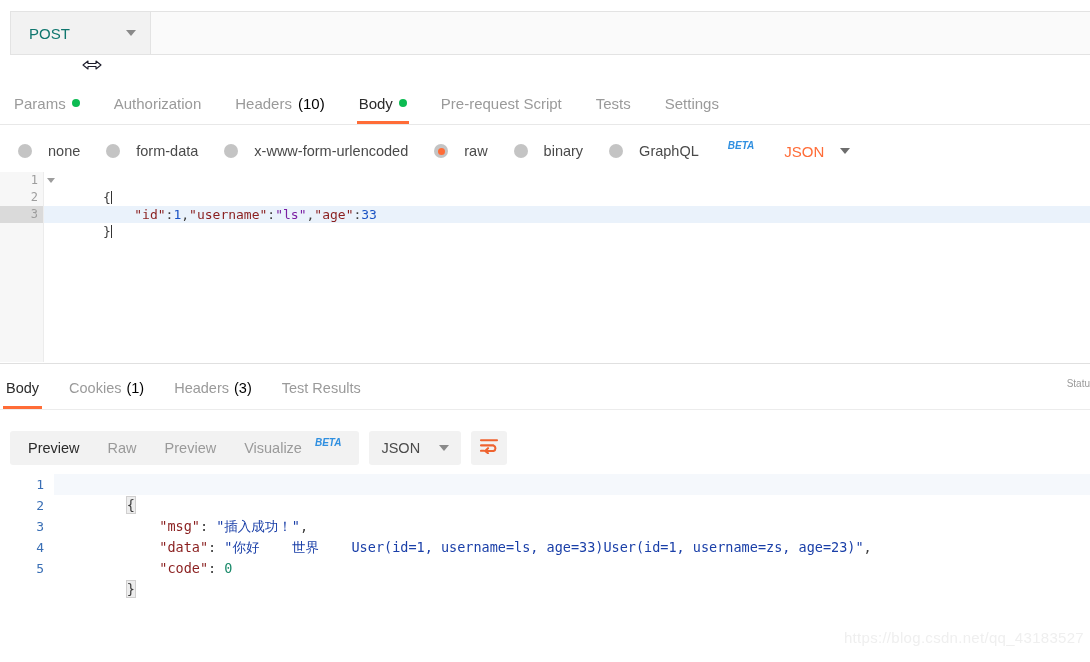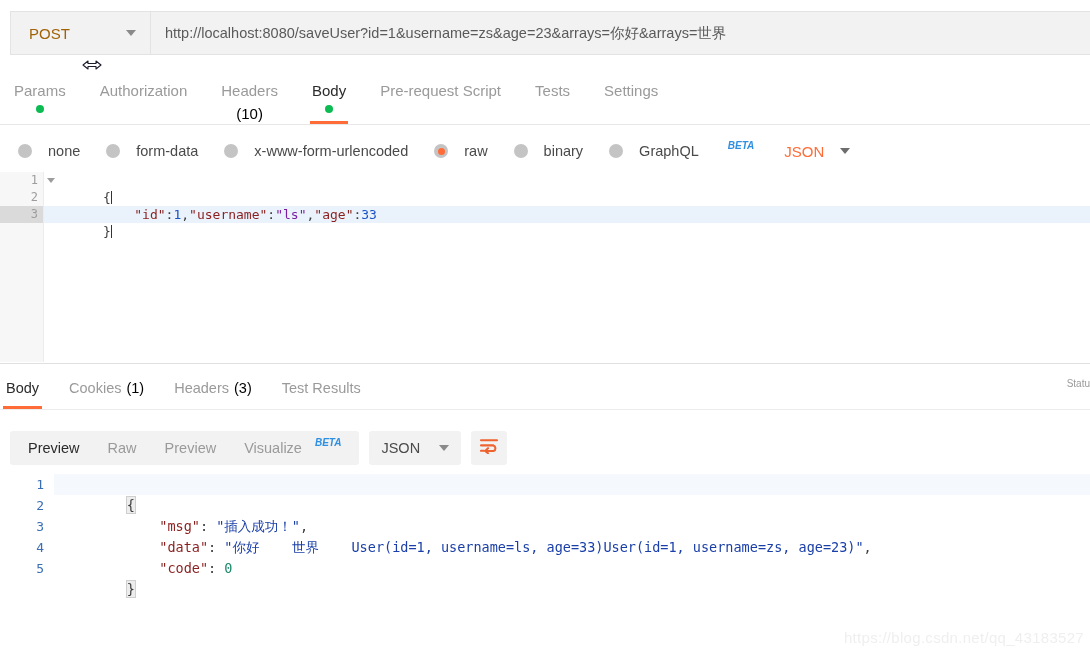--- a/index.html
+++ b/index.html
@@ -19,21 +19,21 @@
     background:#ffffff;
   }
   .urlbar-inner {
     position:absolute; left:10px; top:11px; width:1080px; height:44px;
     display:flex; border:1px solid #e3e3e3; border-right:none; background:#fafafa;
   }
   .method-select {
     width:140px; height:42px; display:flex; align-items:center;
     padding:0 14px 0 18px; justify-content:space-between;
     background:#f2f2f2; border-right:1px solid #e3e3e3;
-    font-size:15px; color:#a16207;
+    font-size:15px; color:#0f766e;
   }
   .caret-down {
     width:0;height:0;border-left:5px solid transparent;border-right:5px solid transparent;
     border-top:6px solid #8a8a8a;
   }
   .url-field {
     flex:1; height:42px; display:flex; align-items:center; padding:0 14px;
     background:#f2f2f2; font-size:14.5px; color:#5a5a5a;
     white-space:nowrap; overflow:hidden;
   }
@@ -44,21 +44,21 @@
   .resize-cursor svg { display:block; }
 
   
   .req-tabs {
     position:absolute; left:0; top:80px; width:1090px; height:45px;
     display:flex; align-items:flex-start; border-bottom:1px solid #e8e8e8;
   }
   .tab {
     height:44px; display:flex; align-items:center; gap:6px;
     padding:0 0 0 0; margin-right:34px; font-size:15px; color:#9a9a9a;
-    position:relative; padding-top:2px;flex-direction:column;
+    position:relative; padding-top:2px;
   }
   .tab:first-child { margin-left:14px; }
   .tab.active { color:#2b2b2b; }
   .tab.active:after {
     content:""; position:absolute; left:-2px; right:-2px; bottom:0;
     height:3px; background:#ff6c37;
   }
   .dot-green { width:8px;height:8px;border-radius:50%;background:#0cbb52; display:inline-block;}
   .count-green { color:#000000; }
 
@@ -196,23 +196,20 @@
 </style>
 </head>
 <body>
 
 <div class="urlbar">
   <div class="urlbar-inner">
     <div class="method-select">
       <span>POST</span>
       <span class="caret-down"></span>
     </div>
-    <div class="url-field">
-      <span>http://localhost:8080/saveUser?id=1&amp;username=zs&amp;age=23&amp;arrays=你好&amp;arrays=世界</span>
-    </div>
   </div>
   <div class="resize-cursor">
     <svg width="32" height="14" viewBox="0 0 32 14">
       <path d="M7 7 L12 3 L12 5.5 L20 5.5 L20 3 L25 7 L20 11 L20 8.5 L12 8.5 L12 11 Z" fill="#ffffff" stroke="#1c1c2b" stroke-width="1.1" stroke-linejoin="round"></path>
     </svg>
   </div>
 </div>
 
 <div class="req-tabs">
   <div class="tab">

